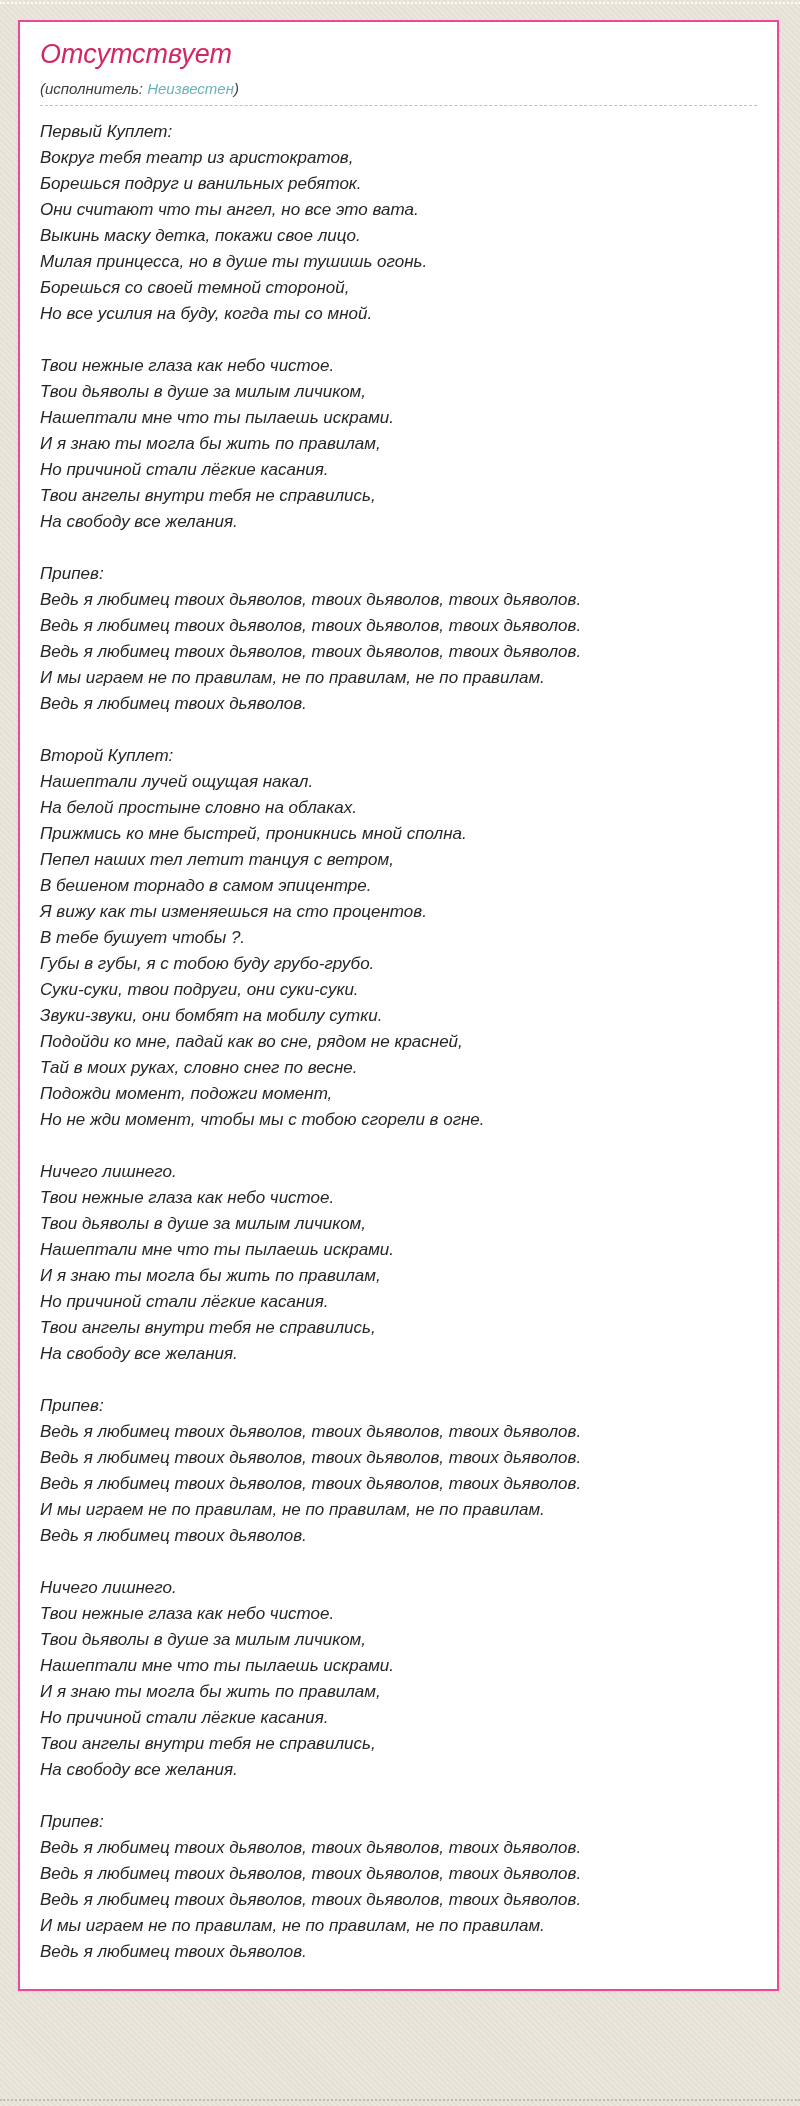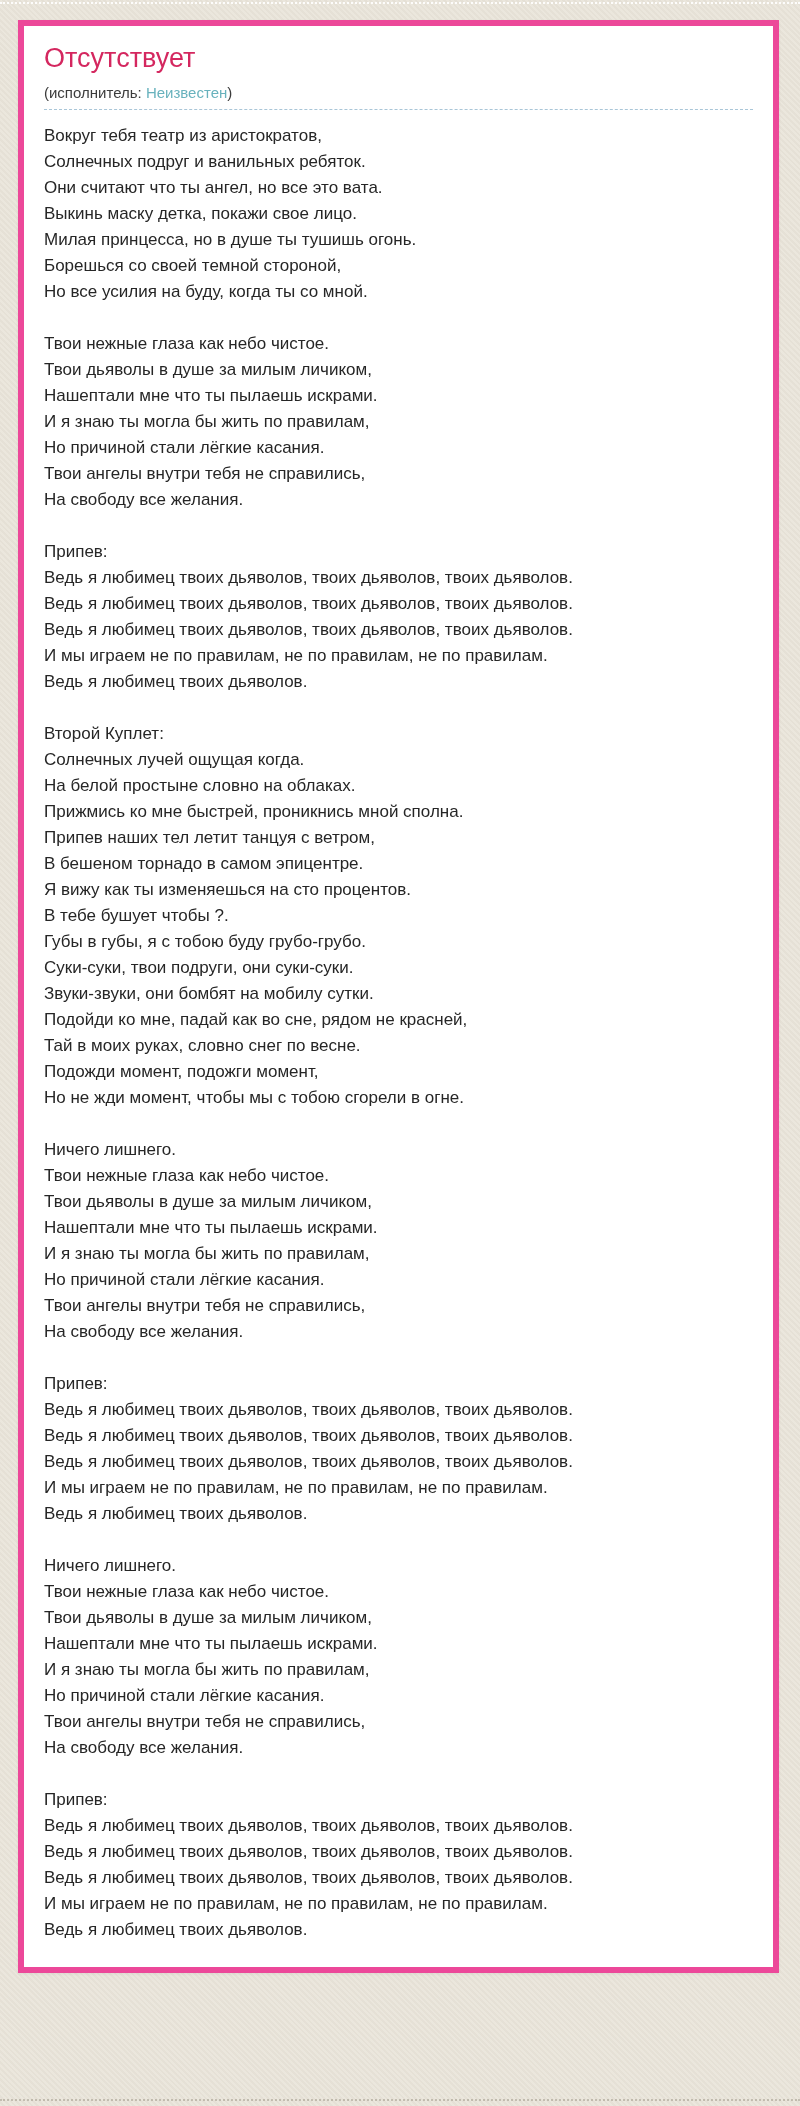--- a/index.html
+++ b/index.html
@@ -33,23 +33,24 @@
     bottom: 5px;
     border-top: 2px dotted rgba(120,112,95,0.35);
   }
 
   .card {
     position: absolute;
     left: 18px;
     top: 20px;
     width: 761px;
     background: #fff;
-    border: 6px solid #ec4899;
+    border: 2px solid #ec4899;
     box-shadow: 0 1px 3px rgba(0,0,0,0.06);
     padding: 16px 20px 24px 20px;
+    font-style: italic;
   }
 
   .song-title {
     font-size: 27px;
     font-weight: 400;
     line-height: 32px;
     color: var(--title-color, #d4275f);
     letter-spacing: 0;
   }
 
@@ -94,22 +95,23 @@
 
   <div class="artist-line">
     <span>(исполнитель:</span>
     <a>Неизвестен</a><span>)</span>
   </div>
 
   <div class="header-divider"></div>
 
   <div class="lyrics" id="lyrics">
       <div class="stanza">
+        <div class="line">Первый Куплет:</div>
         <div class="line">Вокруг тебя театр из аристократов,</div>
-        <div class="line">Солнечных подруг и ванильных ребяток.</div>
+        <div class="line">Борешься подруг и ванильных ребяток.</div>
         <div class="line">Они считают что ты ангел, но все это вата.</div>
         <div class="line">Выкинь маску детка, покажи свое лицо.</div>
         <div class="line">Милая принцесса, но в душе ты тушишь огонь.</div>
         <div class="line">Борешься со своей темной стороной,</div>
         <div class="line">Но все усилия на буду, когда ты со мной.</div>
       </div>
       <div class="stanza">
         <div class="line">Твои нежные глаза как небо чистое.</div>
         <div class="line">Твои дьяволы в душе за милым личиком,</div>
         <div class="line">Нашептали мне что ты пылаешь искрами.</div>
@@ -121,24 +123,24 @@
       <div class="stanza">
         <div class="line">Припев:</div>
         <div class="line">Ведь я любимец твоих дьяволов, твоих дьяволов, твоих дьяволов.</div>
         <div class="line">Ведь я любимец твоих дьяволов, твоих дьяволов, твоих дьяволов.</div>
         <div class="line">Ведь я любимец твоих дьяволов, твоих дьяволов, твоих дьяволов.</div>
         <div class="line">И мы играем не по правилам, не по правилам, не по правилам.</div>
         <div class="line">Ведь я любимец твоих дьяволов.</div>
       </div>
       <div class="stanza">
         <div class="line">Второй Куплет:</div>
-        <div class="line">Солнечных лучей ощущая когда.</div>
+        <div class="line">Нашептали лучей ощущая накал.</div>
         <div class="line">На белой простыне словно на облаках.</div>
         <div class="line">Прижмись ко мне быстрей, проникнись мной сполна.</div>
-        <div class="line">Припев наших тел летит танцуя с ветром,</div>
+        <div class="line">Пепел наших тел летит танцуя с ветром,</div>
         <div class="line">В бешеном торнадо в самом эпицентре.</div>
         <div class="line">Я вижу как ты изменяешься на сто процентов.</div>
         <div class="line">В тебе бушует чтобы ?.</div>
         <div class="line">Губы в губы, я с тобою буду грубо-грубо.</div>
         <div class="line">Суки-суки, твои подруги, они суки-суки.</div>
         <div class="line">Звуки-звуки, они бомбят на мобилу сутки.</div>
         <div class="line">Подойди ко мне, падай как во сне, рядом не красней,</div>
         <div class="line">Тай в моих руках, словно снег по весне.</div>
         <div class="line">Подожди момент, подожги момент,</div>
         <div class="line">Но не жди момент, чтобы мы с тобою сгорели в огне.</div>

